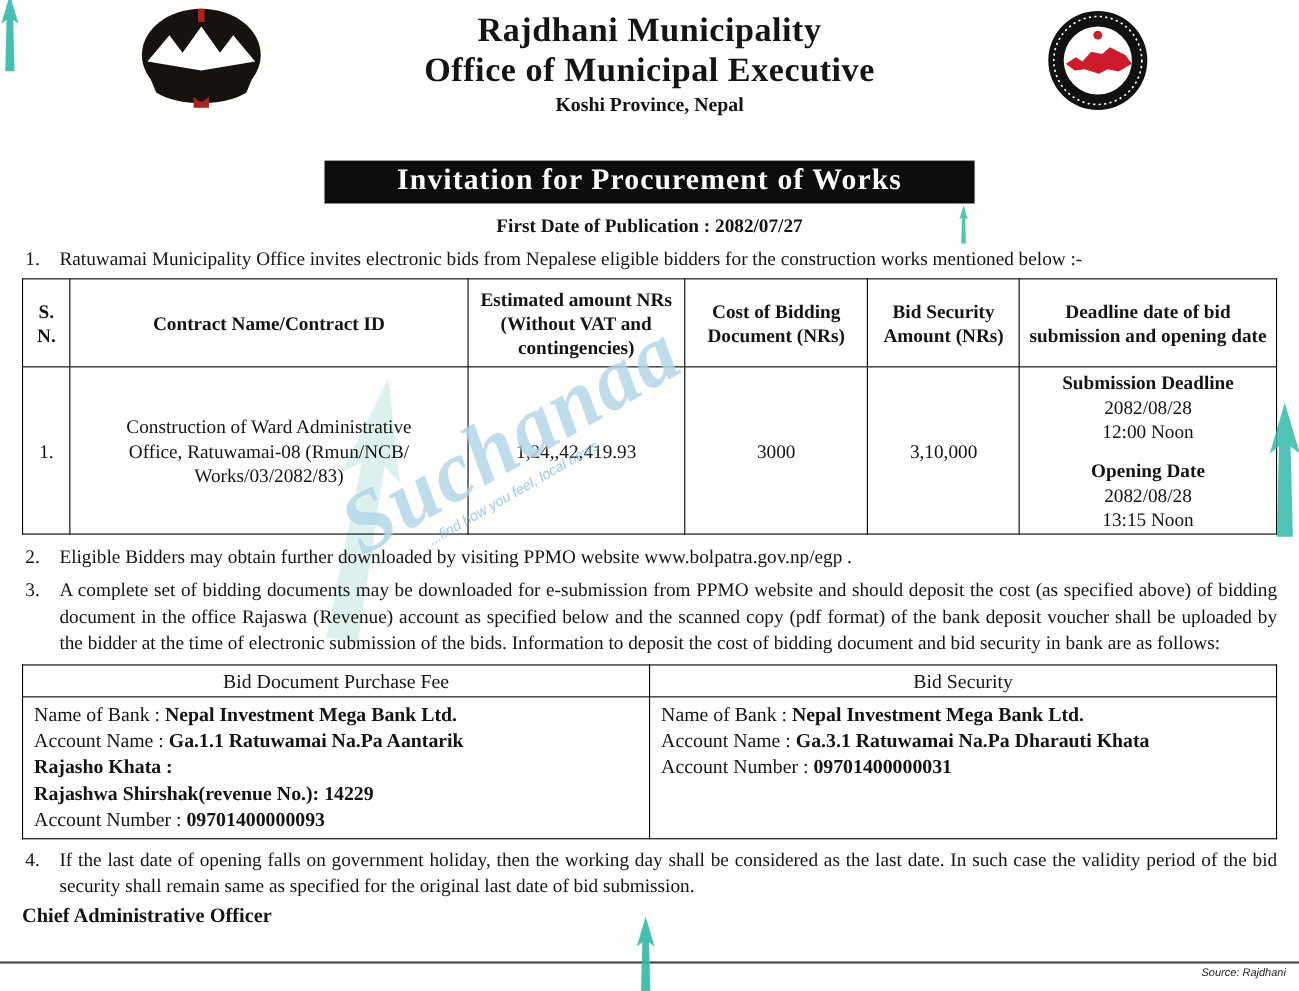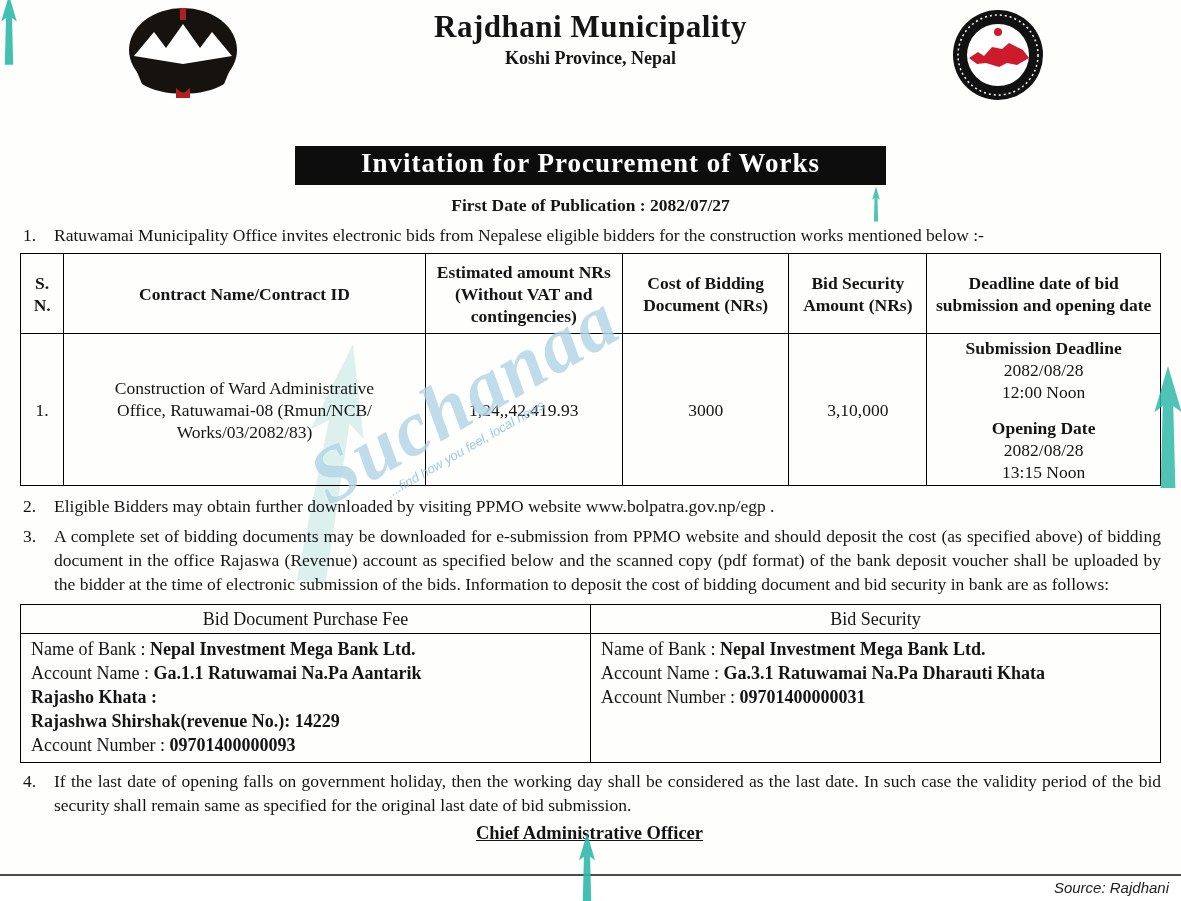--- a/index.html
+++ b/index.html
@@ -48,24 +48,24 @@
   .deadline-cell div { line-height:22px; }
   .deadline-cell .gap { height:14px; }
   .b { font-weight:bold; }
 
   .bank-table { margin-top:8px; }
   .bank-table th, .bank-table td { border:1.6px solid #000; font-size:18px; }
   .bank-table th { font-weight:normal; text-align:center; padding:2px 16px; line-height:24px; }
   .bank-table td { vertical-align:top; padding:3px 10px 5px; width:50%; }
   .bank-line { line-height:24px; }
 
-  .signature { text-align:center; font-weight:bold; font-size:18.5px; margin-top:4px; padding-right:2px; line-height:24px;text-decoration:underline; }
+  .signature { text-align:left; font-weight:bold; font-size:18.5px; margin-top:4px; padding-right:2px; line-height:24px; }
 
   .footer { position:absolute; left:0; right:0; bottom:0; height:27px; border-top:2px solid #4a4a4a; background:#ffffff; z-index:2; }
-  .source { text-align:right; font-size:15px; font-style:italic; font-family:"Liberation Sans", sans-serif; padding:3px 12px 0 0; color:#222; }
+  .source { text-align:right; font-size:10px; font-style:italic; font-family:"Liberation Sans", sans-serif; padding:3px 12px 0 0; color:#222; }
 </style>
 </head>
 <body>
 
 <div class="page">
 
   <div class="deco z-top" style="left:-4px; top:-6px;">
     <svg width="26" height="72" viewBox="0 0 40 120">
         <path d="M20 2 L33 46 L25 40 L27 118 L13 118 L15 40 L7 46 Z" fill="#2fb9a9" opacity="0.9"></path>
       </svg>
@@ -105,20 +105,21 @@
           <path d="M8 52 L28 28 L40 44 L57 20 L74 44 L86 28 L106 52 L57 60 Z" fill="#ffffff"></path>
           <path d="M6 56 C34 70 80 70 108 56 L98 80 C78 93 36 93 16 80 Z" fill="#16130e"></path>
           <path d="M50 84 C57 90 57 90 64 84 L64 94 L50 94 Z" fill="#b02020"></path>
           <rect x="54" y="4" width="6" height="12" fill="#b02020"></rect>
           <circle cx="24" cy="24" r="5" fill="#16130e"></circle>
           <circle cx="90" cy="24" r="5" fill="#16130e"></circle>
         </svg>
       </div>
       <div class="titles">
         <div class="org-name">Rajdhani Municipality</div>
+        <div class="office-name">Office of Municipal Executive</div>
         <div class="addr">Koshi Province, Nepal</div>
       </div>
       <div class="logo logo-right">
         <svg width="102" height="94" viewBox="0 0 102 94">
           <circle cx="51" cy="47" r="45" fill="#111111"></circle>
           <circle cx="51" cy="47" r="40" fill="none" stroke="#ffffff" stroke-width="1.5" stroke-dasharray="2 3"></circle>
           <circle cx="51" cy="47" r="31" fill="#ffffff"></circle>
           <path d="M22 50 l9 -6 6 4 8 -9 10 2 7 -6 14 7 6 8 -12 7 -10 -2 -8 4 -13 -4 -9 1 Z" fill="#ce1b2b"></path>
           <circle cx="51" cy="24" r="4" fill="#ce1b2b"></circle>
         </svg>

